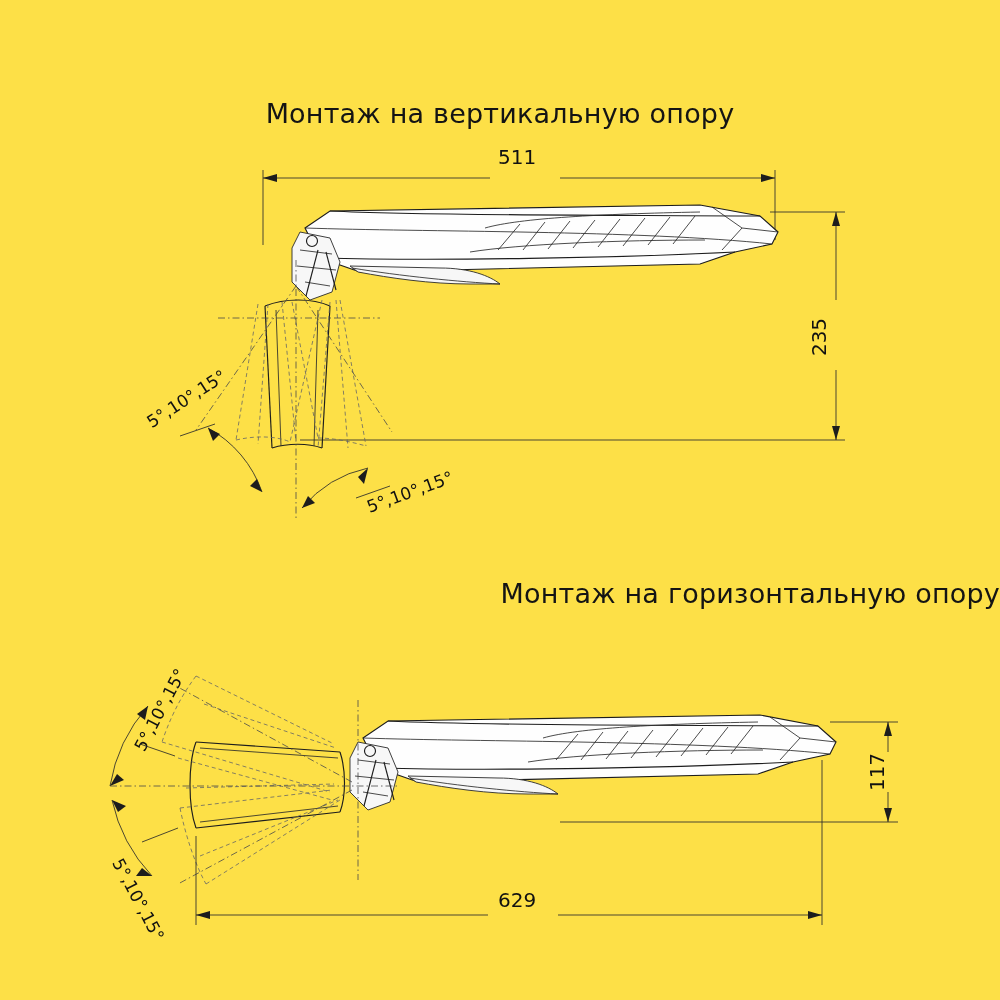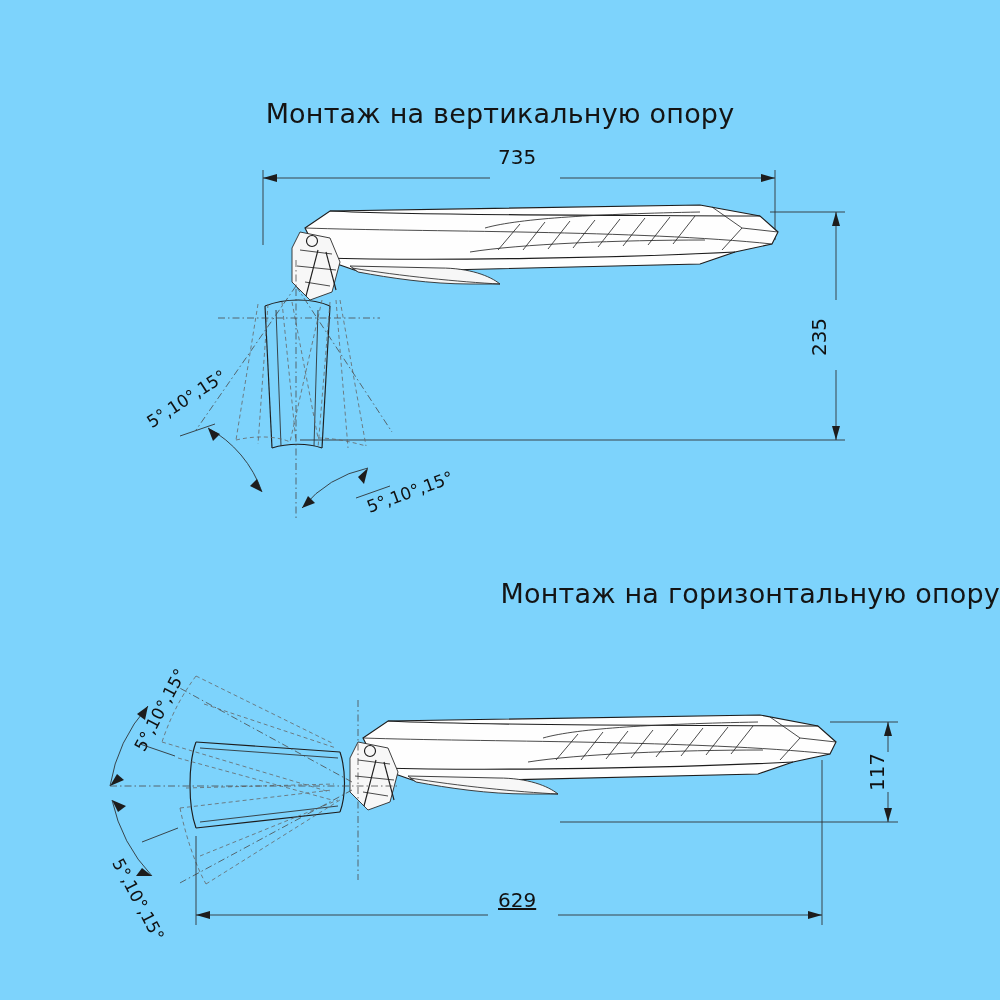--- a/index.html
+++ b/index.html
@@ -8,21 +8,21 @@
     background: #ffffff;
   }
   body {
     font-family: "DejaVu Sans", sans-serif;
     color: #1a1a1a;
   }
   #page {
     position: relative;
     width: 1000px;
     height: 1000px;
-    background: #7dd3fc;
+    background: #fde047;
     overflow: hidden;
   }
   .title {
     position: absolute;
     width: 100%;
     text-align: center;
     font-size: 27px;
     color: #141414;
     letter-spacing: 0.2px;
     white-space: nowrap;
@@ -62,31 +62,31 @@
 </style>
 </head>
 <body>
 
 <div id="page">
 
   <div class="title" id="title-vertical">Монтаж на вертикальную опору</div>
 
   <div class="title" id="title-horizontal">Монтаж на горизонтальную опору</div>
 
-  <div class="dim-label" style="left:498px; top:145px;">735</div>
+  <div class="dim-label" style="left:498px; top:145px;">511</div>
 
   <div class="dim-label vert-text" style="left:800px; top:325px;">235</div>
 
   <div class="ang-label" style="left:143px; top:415px; transform:rotate(-33deg); transform-origin:0 0;">5°,10°,15°</div>
 
   <div class="ang-label" style="left:364px; top:498px; transform:rotate(-20deg); transform-origin:0 0;">5°,10°,15°</div>
 
   <div class="dim-label vert-text" style="left:858px; top:760px;">117</div>
 
-  <div class="dim-label" style="left:498px; top:888px;text-decoration:underline;">629</div>
+  <div class="dim-label" style="left:498px; top:888px;">629</div>
 
   <div class="ang-label" style="left:130px; top:745px; transform:rotate(-62deg); transform-origin:0 0;">5°,10°,15°</div>
 
   <div class="ang-label" style="left:126px; top:855px; transform:rotate(62deg); transform-origin:0 0;">5°,10°,15°</div>
 
   <svg class="draw" viewBox="0 0 1000 1000">
 
     <g>
 
       <g>

